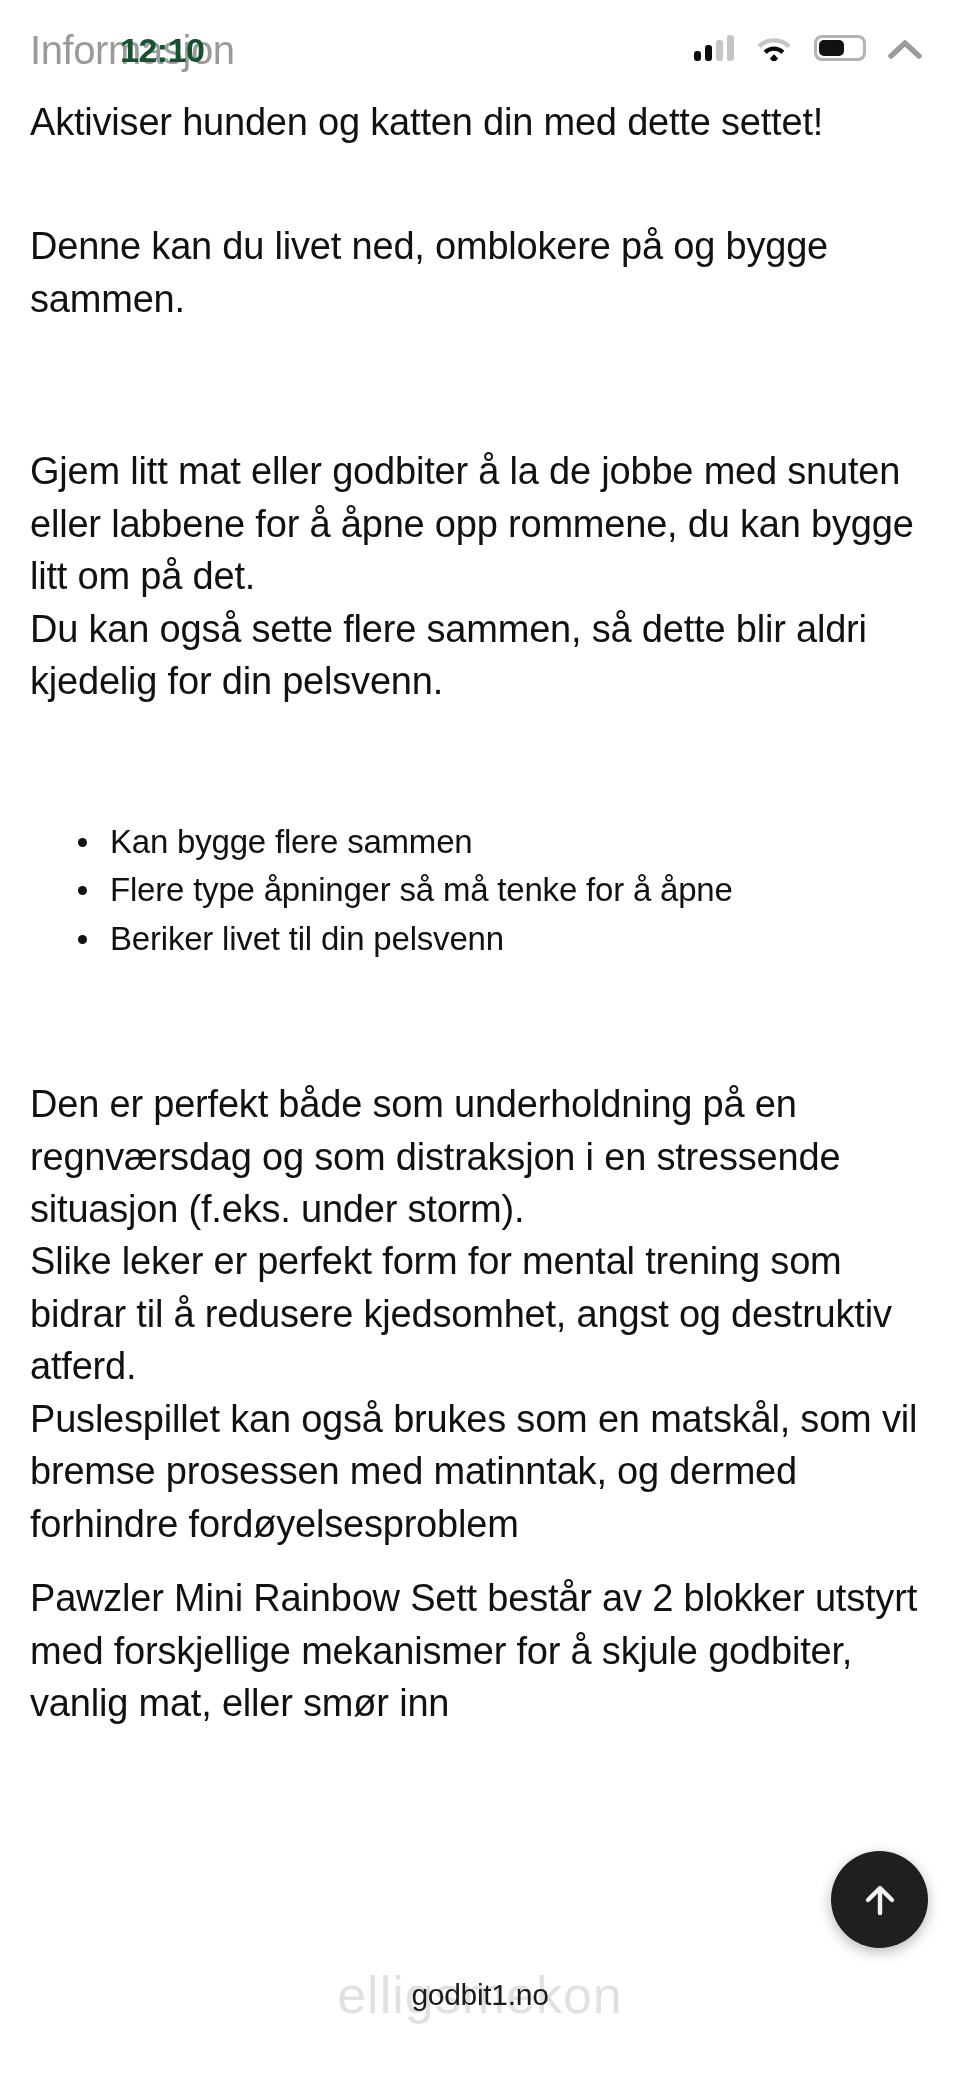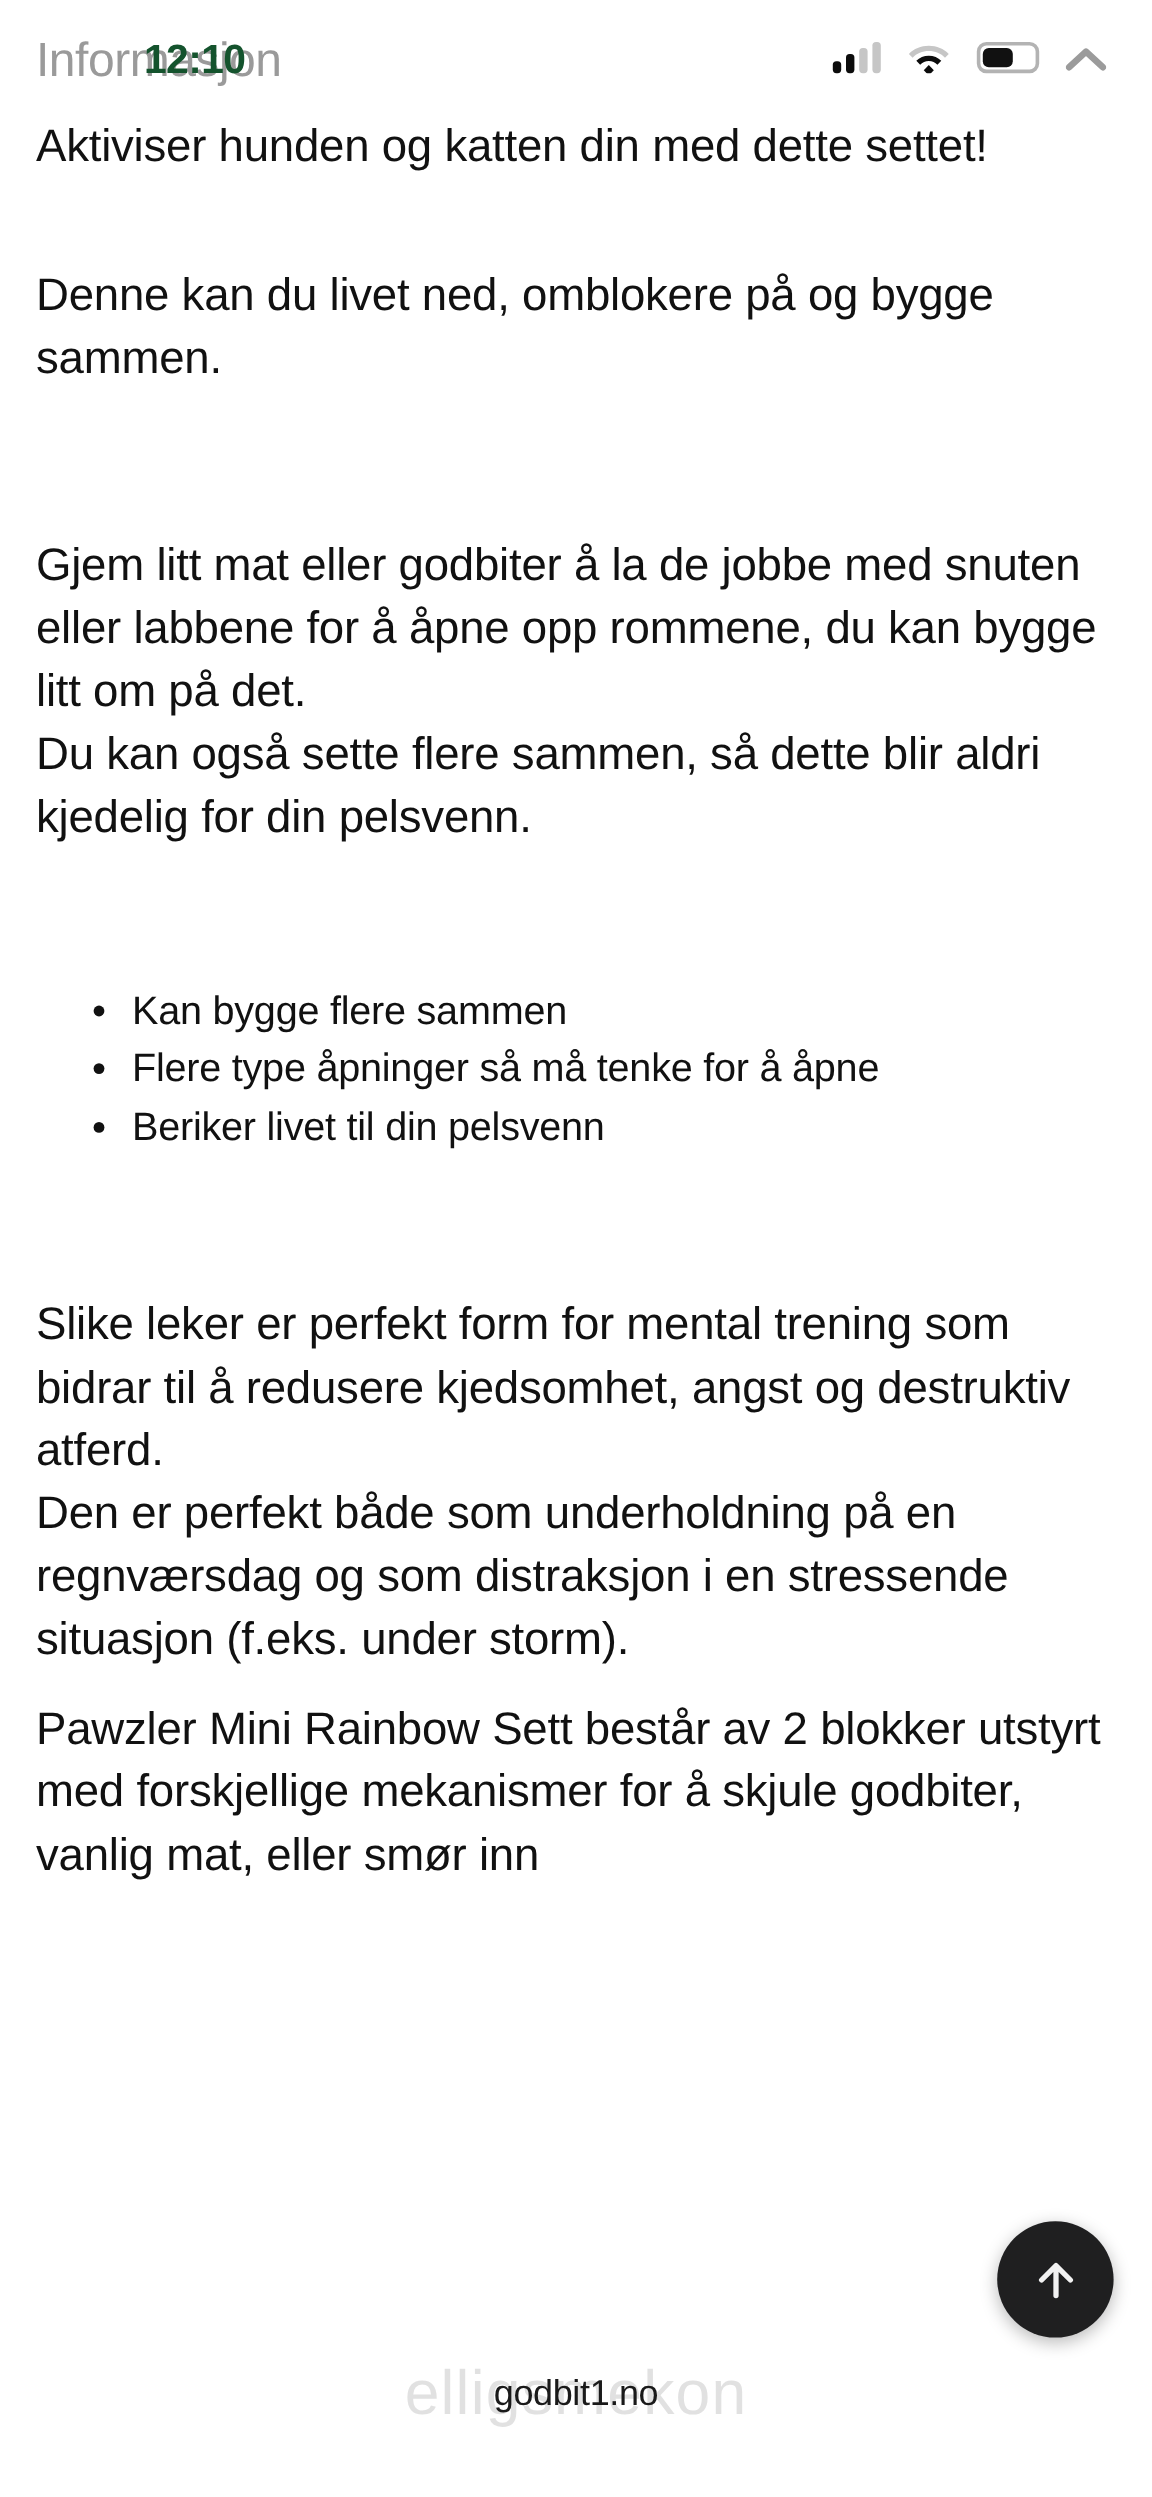--- a/index.html
+++ b/index.html
@@ -259,22 +259,23 @@
     <div class="gap-lg"></div>
 
     <ul class="bullets">
       <li>Kan bygge flere sammen</li>
       <li>Flere type åpninger så må tenke for å åpne</li>
       <li>Beriker livet til din pelsvenn</li>
     </ul>
 
     <div class="gap-lg"></div>
 
+    <p class="para">Den er perfekt både som underholdning på en regnværsdag og som distraksjon i en stressende situasjon (f.eks. under storm).</p>
     <p class="para">Slike leker er perfekt form for mental trening som bidrar til å redusere kjedsomhet, angst og destruktiv atferd.</p>
-    <p class="para">Den er perfekt både som underholdning på en regnværsdag og som distraksjon i en stressende situasjon (f.eks. under storm).</p>
+    <p class="para">Puslespillet kan også brukes som en matskål, som vil bremse prosessen med matinntak, og dermed forhindre fordøyelsesproblem</p>
 
     <div class="gap-sm"></div>
 
     <p class="para">Pawzler Mini Rainbow Sett består av 2 blokker utstyrt med forskjellige mekanismer for å skjule godbiter, vanlig mat, eller smør inn</p>
 
   </div>
 
   <button class="fab">
     <span>
       <svg viewBox="0 0 46 46" xmlns="http://www.w3.org/2000/svg">

